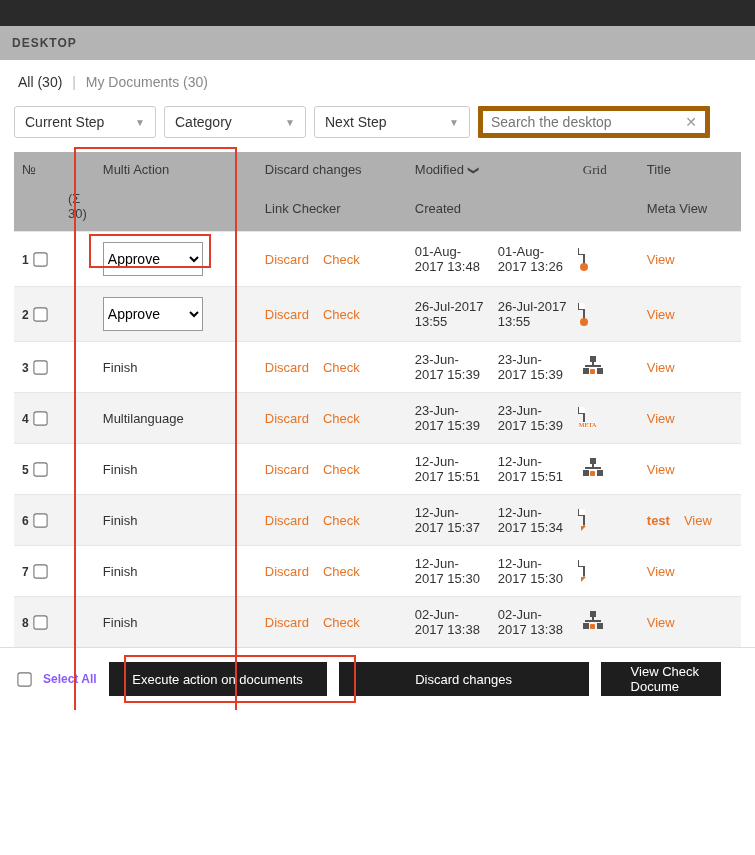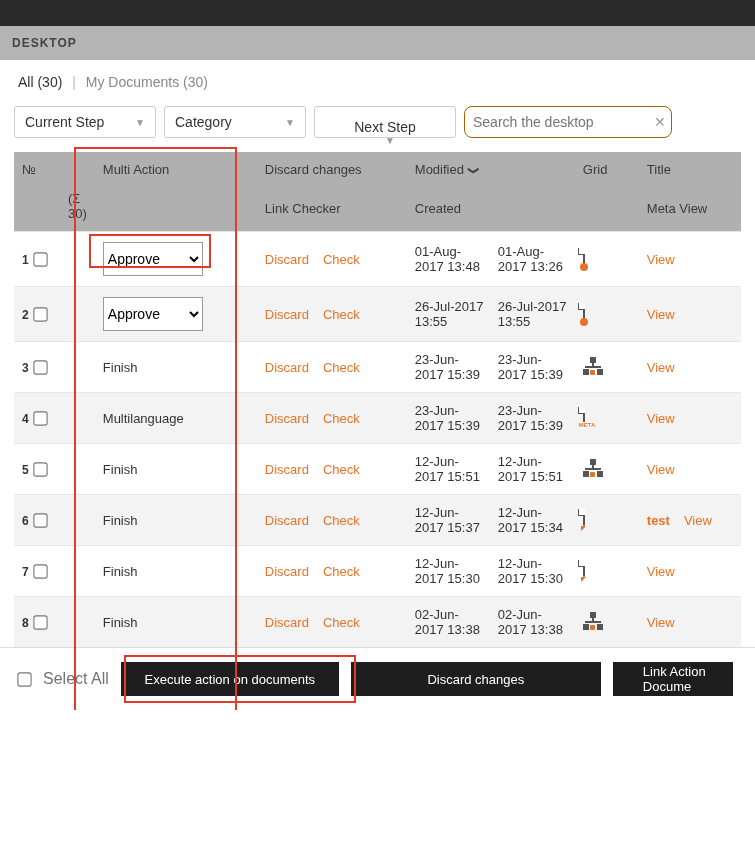--- a/index.html
+++ b/index.html
@@ -10,41 +10,41 @@
   .tabs { padding: 14px 4px 16px 4px; font-size: 14px; }
   .tabs a { text-decoration: none; }
   .tab-active { color: #333; }
   .tab-sep { color: #bbb; margin: 0 6px; }
   .tab-inactive { color: #888; text-decoration: underline; }
   .filters { display: flex; gap: 8px; padding: 0 0 14px 0; }
   .dropdown { display: flex; align-items: center; justify-content: space-between; border: 1px solid #ccc; border-radius: 3px; padding: 12px 10px; height: 32px; font-size: 14px; color: #333; background: #fff; cursor: pointer; }
   .dropdown .caret { font-size: 10px; color: #999; margin-left: 10px; }
   .dd-step { width: 142px; }
   .dd-cat { width: 142px; }
-  .dd-next { width: 142px; flex-direction: column; }
-  .searchbox { display: flex; align-items: center; border: 1px solid #a16207; border-radius: 8px; height: 32px; width: 208px; padding: 0 8px; }
+  .dd-next { width: 156px; }
+  .searchbox { display: flex; align-items: center; border: 5px solid #a16207; border-radius: 1px; height: 32px; width: 232px; padding: 0 8px; }
   .searchbox input { border: none; outline: none; font-size: 14px; flex: 1; color: #666; }
   .searchbox .clear { color: #999; font-size: 14px; cursor: pointer; }
   .table-wrap { position: relative; }
   .highlight-col { position: absolute; border: 2px solid #e23b2a; top: -5px; left: 60px; width: 163px; height: 795px; pointer-events: none; z-index: 10; }
   .highlight-approve1 { position: absolute; border: 2px solid #e23b2a; top: 82px; left: 75px; width: 122px; height: 34px; pointer-events: none; z-index: 10; }
   table { border-collapse: collapse; width: 100%; }
   thead { background: #b0b0b0; }
   thead td { padding: 10px 8px; font-size: 13px; color: #3a3a3a; vertical-align: top; }
   thead .subhead { padding-top: 14px; margin-left: 46px; }
   tbody tr { border-top: 1px solid #e6e6e6; }
   tbody tr.alt { background: #f3f3f3; }
   tbody td { padding: 10px 8px; vertical-align: middle; font-size: 13px; }
   .col-num { width: 44px; text-align: left; padding-left: 8px; }
   .col-num .rownum { font-weight: bold; font-size: 12px; display: inline-block; vertical-align: middle; }
   .col-num input[type=checkbox] { vertical-align: middle; margin-left: 2px; transform: scale(1.1); }
   .col-action { width: 162px; }
   .col-discard { width: 150px; }
   .col-modified { width: 168px; }
-  .col-grid { width: 64px; }
+  .col-grid { width: 64px; font-family: Liberation Serif, serif; }
   .col-title { }
   .link { color: #e67326; cursor: pointer; }
   .link.bold { font-weight: bold; }
   .stack { display: flex; flex-direction: row; gap: 14px; }
   select.approve { width: 100px; height: 34px; font-size: 14px; background: #fff; border: 1px solid #999; }
   .sort-caret { display: inline-block; margin-left: 4px; font-size: 11px; color: #444; }
   .icon-box { width: 18px; height: 20px; display: inline-block; position: relative; }
   .doc-outline { width: 16px; height: 20px; border: 1.5px solid #555; border-radius: 1px; position: relative; background: #fff; }
   .doc-outline::after { content: ""; position: absolute; top: -1.5px; right: -1.5px; width: 6px; height: 6px; background: #fff; border-left: 1.5px solid #555; border-bottom: 1.5px solid #555; }
   .badge-dot { position: absolute; bottom: -2px; left: -3px; width: 8px; height: 8px; background: #e67326; border-radius: 50%; }
@@ -53,21 +53,21 @@
   .sitemap-icon { display: inline-block; position: relative; width: 20px; height: 18px; }
   .sitemap-icon .n { position: absolute; width: 6px; height: 6px; background: #555; }
   .sitemap-icon .n1 { top: 0; left: 7px; }
   .sitemap-icon .n2 { bottom: 0; left: 0; }
   .sitemap-icon .n3 { bottom: 0; right: 0; }
   .sitemap-icon .dot { position: absolute; width: 5px; height: 5px; background: #e67326; bottom: 0; left: 7px; border-radius:1px; }
   .sitemap-icon::before { content: ""; position: absolute; top: 6px; left: 9px; width: 2px; height: 5px; background: #555; }
   .sitemap-icon::after { content: ""; position: absolute; top: 9px; left: 2px; width: 16px; height: 2px; background: #555; }
   .footer { position: relative; display: flex; align-items: center; padding: 14px 6px; gap: 12px; border-top: 1px solid #ddd; margin-top: 0; }
   .footer input[type=checkbox] { transform: scale(1.1); margin-left: 12px; }
-  .select-all { color: #737373; font-weight: normal; font-size: 16px; }
+  .select-all { color: #8b5cf6; font-weight: bold; font-size: 12px; }
   .btn { background: #1e1e1e; color: #fff; border: none; height: 34px; padding: 0 20px; font-size: 13px; cursor: pointer; }
   .btn.exec { width: 218px; }
   .btn.discard { width: 250px; }
   .btn.linkcheck { width: 120px; padding-left: 30px; text-align:left;}
   .highlight-exec { position: absolute; border: 2px solid #e23b2a; top: 7px; left: 124px; width: 232px; height: 48px; pointer-events: none; z-index: 10; }
 </style>
 </head>
 <body>
 
 <div class="topbar"></div>
@@ -305,14 +305,14 @@
     </table>
   </div>
 </div>
 
 <div class="footer">
   <div class="highlight-exec"></div>
   <input type="checkbox" style="">
   <span class="select-all">Select All</span>
   <button class="btn exec">Execute action on documents</button>
   <button class="btn discard">Discard changes</button>
-  <button class="btn linkcheck">Link Action Docume</button>
+  <button class="btn linkcheck">View Check Docume</button>
 </div>
 
 </body></html>

